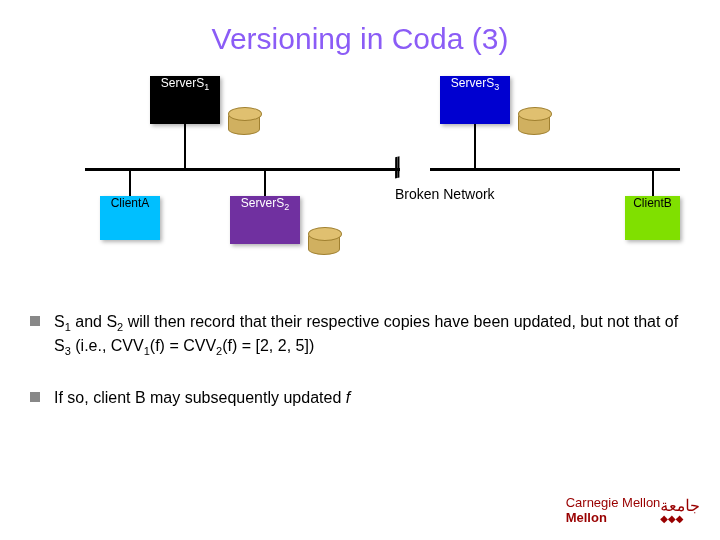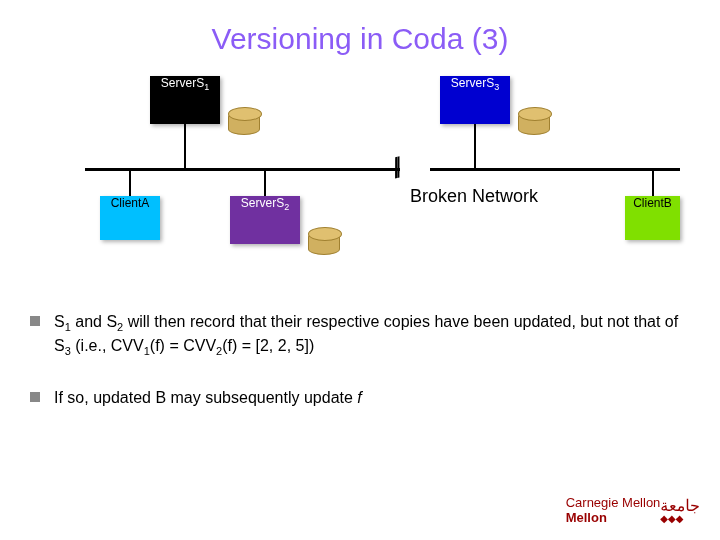--- a/index.html
+++ b/index.html
@@ -84,23 +84,23 @@
     position: absolute;
     left: 395px;
     top: 82px;
     font-size: 28px;
     color: #000;
     transform: rotate(-15deg);
     letter-spacing: -9px;
   }
   .broken-label {
     position: absolute;
-    left: 410px;
+    left: 395px;
     top: 115px;
-    font-size: 18px;
+    font-size: 14px;
     color: #000;
   }
   .bullets {
     margin: 10px 30px 0 30px;
   }
   .bullet {
     display: flex;
     margin-bottom: 28px;
     font-size: 16px;
     line-height: 1.35;
@@ -188,21 +188,21 @@
 <div class="bullets">
   <div class="bullet">
     <div class="sq"></div>
     <div>
       <span>S</span><sub>1</sub><span> and S</span><sub>2</sub><span> will then record that their respective copies have been updated, but not that of S</span><sub>3</sub><span> (i.e., CVV</span><sub>1</sub><span>(f) = CVV</span><sub>2</sub><span>(f) = [2, 2, 5])</span>
     </div>
   </div>
   <div class="bullet">
     <div class="sq"></div>
     <div>
-      <span>If so, updated B may subsequently update </span><i>f</i><span></span>
+      <span>If so, client B may subsequently updated </span><i>f</i><span></span>
     </div>
   </div>
 </div>
 
 <div class="logo">
   <div class="logo-text">
     <span>Carnegie Mellon</span><br>
     <b>Mellon</b>
   </div>
   <div class="logo-ar">

